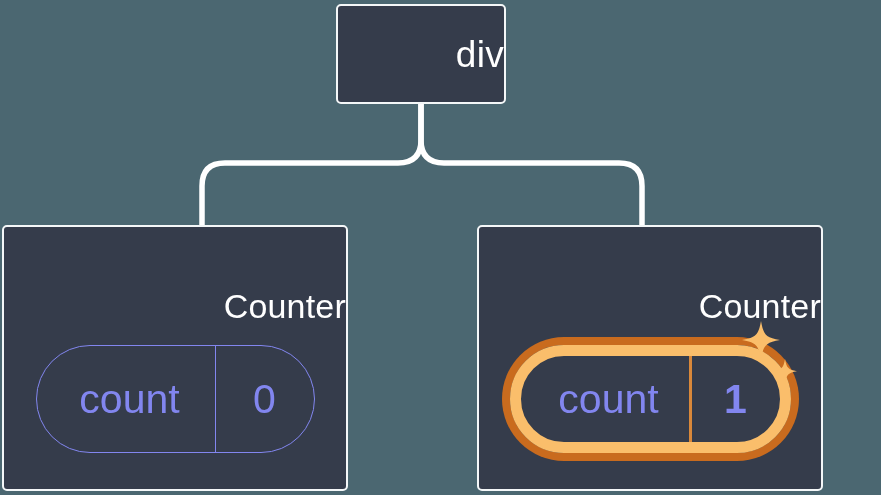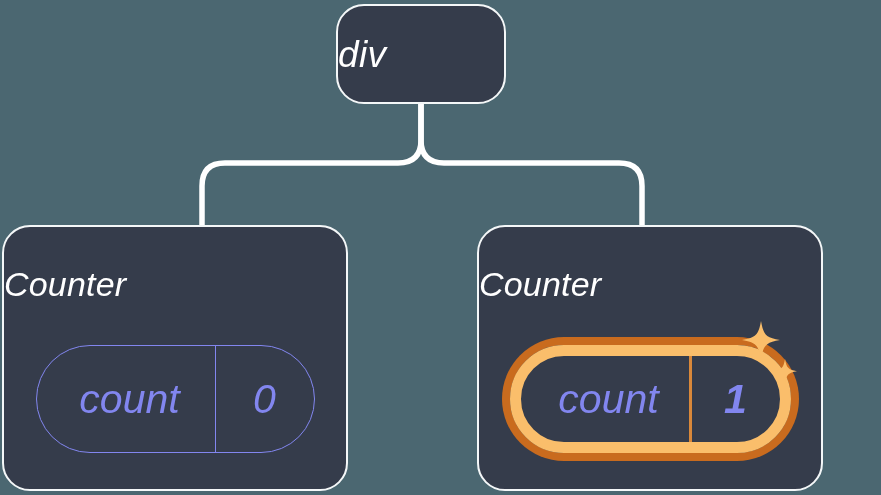--- a/index.html
+++ b/index.html
@@ -30,25 +30,24 @@
     height: 495px;
     pointer-events: none;
   }
 
   
   .node {
     position: absolute;
     box-sizing: border-box;
     background: #353c4b;
     border: 2px solid #f4f7f8;
-    border-radius: 28px;
+    border-radius: 5px;
     display: flex;
     flex-direction: column;
-    align-items: flex-start;
-    font-style: italic;
+    align-items: flex-end;
   }
 
   .node-root {
     left: 336px;
     top: 4px;
     width: 170px;
     height: 100px;
     justify-content: center;
   }
 
@@ -57,21 +56,21 @@
     font-size: 37px;
     font-weight: 400;
     letter-spacing: 0.3px;
     line-height: 1;
   }
 
   .node-child {
     top: 225px;
     width: 346px;
     height: 266px;
-    padding-top: 40px;
+    padding-top: 62px;
   }
 
   .node-child-left  { left: 2px; }
   .node-child-right { left: 477px; }
 
   .node-title {
     color: #ffffff;
     font-size: 34px;
     font-weight: 400;
     letter-spacing: 0.2px;

